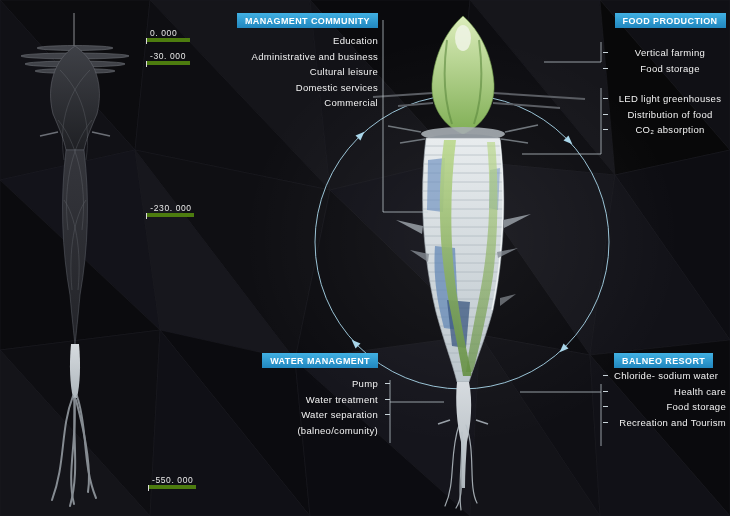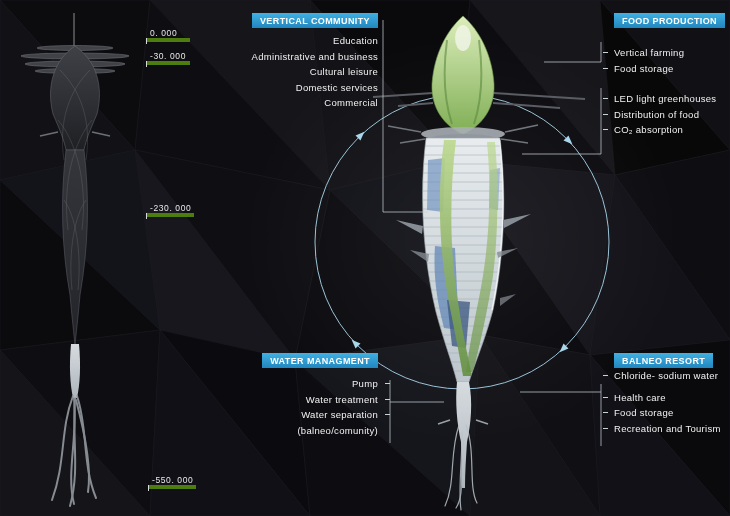--- a/index.html
+++ b/index.html
@@ -17,46 +17,46 @@
     background:linear-gradient(180deg,#41b0e2,#2187bf);
     color:#fff; font-weight:700; font-size:9px; letter-spacing:.4px;
     padding:3px 8px 2px 8px; white-space:nowrap;
   }
   .block ul { list-style:none; }
   .block li {
     font-size:9.5px; line-height:15.5px; letter-spacing:.3px; color:#f2f2f2;
   }
   .vc     { right:352px; top:10px;  width:170px; text-align:right; }
   .water  { right:352px; top:350px; width:120px; text-align:right; }
-  .food   { left:614px;  top:10px;  width:112px; text-align:left; }
+  .food   { left:614px;  top:10px;  width:112px; text-align:center; }
   .balneo { left:614px;  top:350px; width:112px; text-align:left; }
 
   .vc ul        { margin-top:5px; }
   .food ul.u1   { margin-top:17px; }
   .food ul.u2   { margin-top:15px; }
   .water ul     { margin-top:8px; }
   .balneo ul.u1 { margin-top:0; }
-  .balneo ul.u2 { margin-top:6px; }
+  .balneo ul.u2 { margin-top:0;text-align:right; }
 
   .dash-left li  { position:relative; }
   .dash-left li::before  { content:""; position:absolute; left:-11px; top:7px; width:5px; height:1px; background:#c9d4da; }
   .dash-right li { position:relative; }
   .dash-right li::after  { content:""; position:absolute; right:-12px; top:7px; width:5px; height:1px; background:#c9d4da; }
 
   
   .elev {
     position:absolute; color:#e9e9e9; font-size:8.5px; letter-spacing:.6px;
     border-bottom:4px solid #4d7c0f; padding:0 2px 0 4px; text-align:left;
   }
   .elev::before {
     content:""; position:absolute; left:0; bottom:-6px; width:1px; height:6px; background:#d9d9d9;
   }
   .e0 { left:146px; top:28px;  width:44px; }
   .e1 { left:146px; top:51px;  width:44px; }
-  .e2 { left:146px; top:203px; width:48px; }
+  .e2 { left:146px; top:203px; width:48px;text-align:center; }
   .e3 { left:148px; top:475px; width:48px; }
 </style>
 </head>
 <body>
 
 <div id="stage">
 
   <svg class="layer" viewBox="0 0 730 516">
     <g stroke="#1e1e25" stroke-width="0.5">
       <polygon points="0,0 150,0 135,150" fill="#0c0c0f"></polygon>
@@ -232,21 +232,21 @@
       <path d="M601,392 L520,392"></path>
     </g>
   </svg>
 
   <div class="elev e0"><span>0. 000</span></div>
   <div class="elev e1"><span>-30. 000</span></div>
   <div class="elev e2"><span>-230. 000</span></div>
   <div class="elev e3"><span>-550. 000</span></div>
 
   <div class="block vc">
-    <span class="hdr">VERTICAL COMMUNITY</span>
+    <span class="hdr">MANAGMENT COMMUNITY</span>
     <ul>
       <li>Education</li>
       <li>Administrative and business</li>
       <li>Cultural leisure</li>
       <li>Domestic services</li>
       <li>Commercial</li>
     </ul>
   </div>
 
   <div class="block food dash-left">

